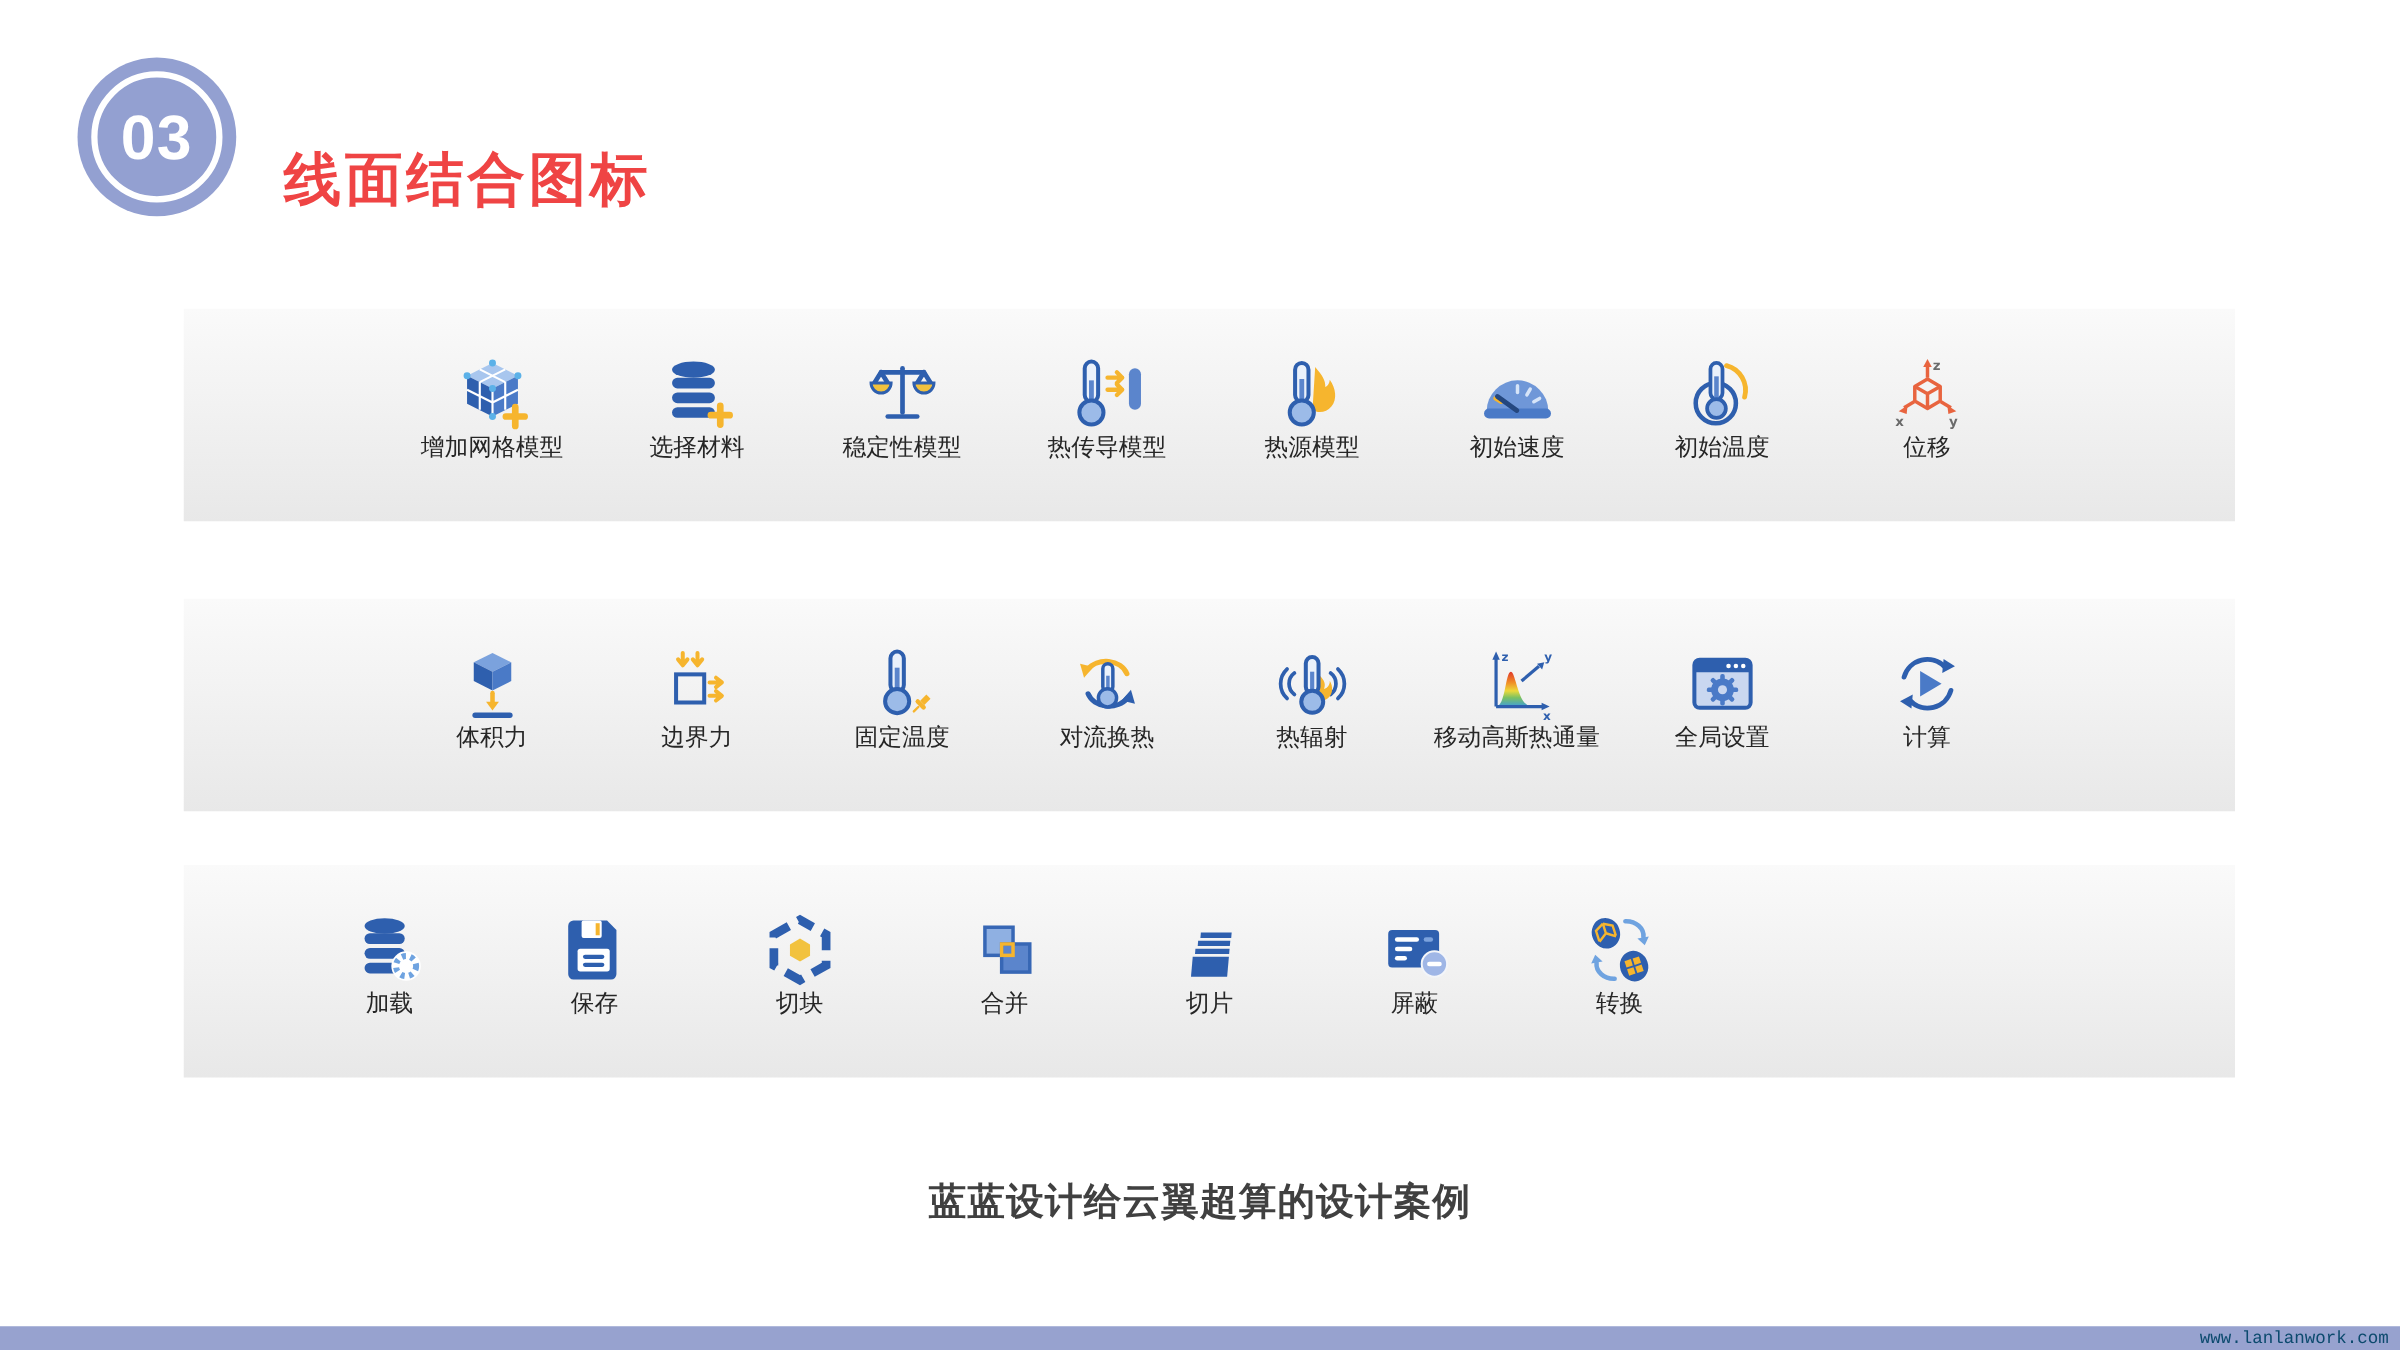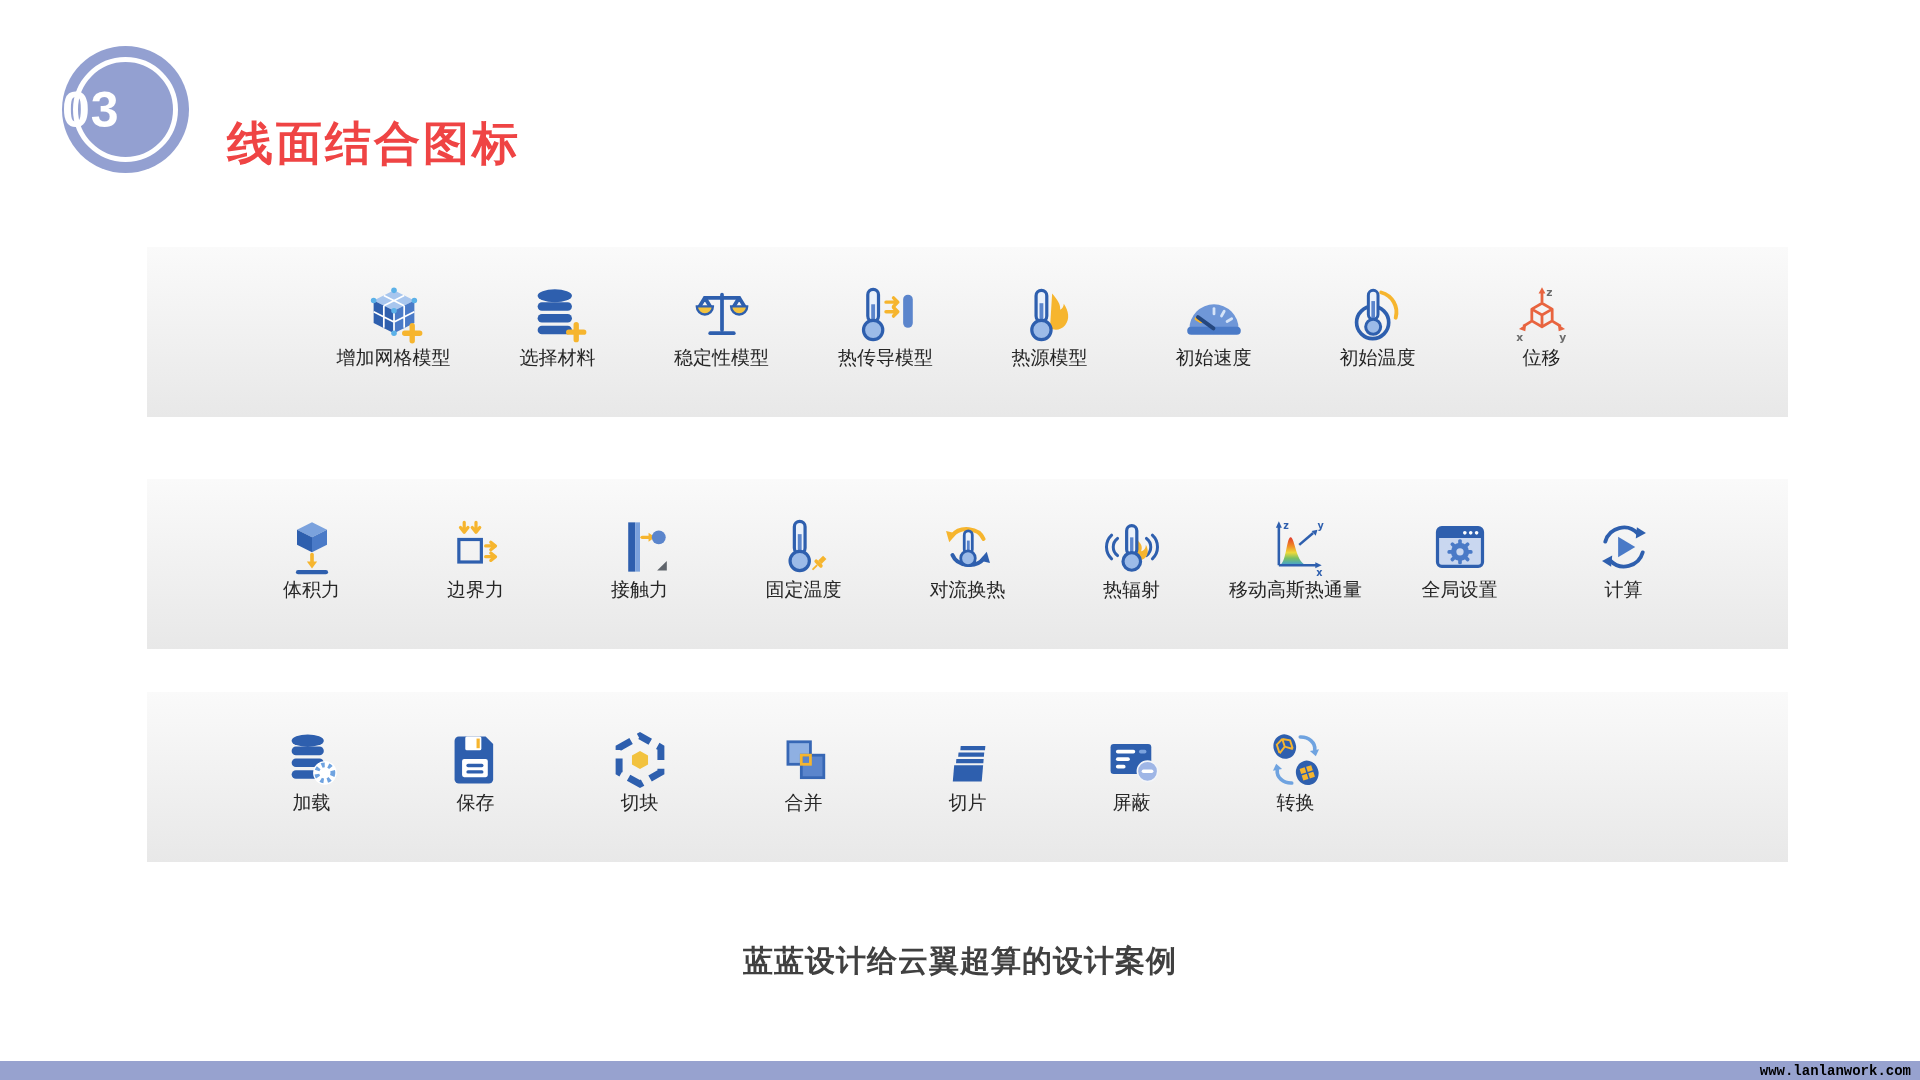--- a/index.html
+++ b/index.html
@@ -1,20 +1,20 @@
 <!DOCTYPE html>
 <html><head>
 <meta charset="utf-8">
 <style>
   html,body{margin:0;padding:0;background:#ffffff;}
   .page{position:relative;width:1920px;height:1080px;background:#ffffff;overflow:hidden;
         font-family:"Liberation Sans","DejaVu Sans",sans-serif;}
   
   .badge{position:absolute;left:62px;top:46px;width:127px;height:127px;border-radius:50%;
-         display:flex;align-items:center;justify-content:flex-start;}
+         display:flex;align-items:center;justify-content:center;}
   .badge-ring{position:absolute;inset:11px;border:5px solid #ffffff;border-radius:50%;}
   .badge-num{position:relative;font-size:50px;font-weight:bold;color:#ffffff;letter-spacing:1px;}
   .page-title{position:absolute;left:227px;top:82px;font-size:46px;font-weight:bold;
               color:#ef4444;letter-spacing:3px;white-space:nowrap;}
   
   .band{position:absolute;left:147px;width:1641px;height:170px;
         background:linear-gradient(180deg,#fafafa 0%,#e8e8e8 100%);
         display:flex;justify-content:center;}
   .band.row1{top:247px;}
   .band.row2{top:479px;}
@@ -22,21 +22,21 @@
   .cell{width:164px;display:flex;flex-direction:column;align-items:center;padding-top:38px;box-sizing:border-box;}
   .icon{width:60px;height:60px;display:block;}
   .icon svg{display:block;}
   .label{font-size:19px;color:#262626;white-space:nowrap;}
   
   .footer-caption{position:absolute;left:0;top:941px;width:100%;text-align:center;
                   font-size:30px;font-weight:bold;color:#404040;letter-spacing:1px;}
   .bottom-bar{position:absolute;left:0;bottom:0;width:100%;height:19px;background:#97a2cf;}
   .bottom-bar .url{position:absolute;right:9px;top:50%;transform:translateY(-50%);
                    font-family:"Liberation Mono","DejaVu Sans Mono",monospace;
-                   font-size:14px;font-weight:bold;color:#000000;white-space:nowrap;}
+                   font-size:14px;font-weight:normal;color:#0c4a6e;white-space:nowrap;}
 </style>
 </head>
 <body>
 
 <div class="page">
 
   <div class="badge" style="background:#93a0d1;">
     <div class="badge-ring"></div>
     <span class="badge-num">03</span>
   </div>
@@ -190,33 +190,20 @@
  <rect x="12" y="21" width="21" height="21" fill="none" stroke="#2e5fae" stroke-width="3"></rect>
  <g stroke="#f6b52e" stroke-width="3" fill="none" stroke-linecap="round" stroke-linejoin="round">
   <path d="M17,5 v9 m-3.5,-4.2 3.5,4.4 3.5,-4.4"></path>
   <path d="M28,5 v9 m-3.5,-4.2 3.5,4.4 3.5,-4.4"></path>
   <path d="M37,27 h9 m-4.2,-3.5 4.4,3.5 -4.4,3.5"></path>
   <path d="M37,37 h9 m-4.2,-3.5 4.4,3.5 -4.4,3.5"></path>
  </g>
           </svg>
         </span>
         <span class="label">边界力</span>
-      </div>
-      <div class="cell">
-        <span class="icon">
-          <svg viewBox="0 0 56 56" width="60" height="60">
- <rect x="17" y="5" width="6.5" height="46" fill="#2e5fae"></rect>
- <rect x="23.5" y="5" width="4.5" height="46" fill="#7ba2dd"></rect>
- <path d="M30,19 h7.5" stroke="#f6b52e" stroke-width="3.2" stroke-linecap="round"></path>
- <polygon points="42,19 36,14.8 36,23.2" fill="#f6b52e"></polygon>
- <circle cx="45.5" cy="19" r="6.5" fill="#5b85cc"></circle>
- <polygon points="44,50 53,50 53,41" fill="#5f646b"></polygon>
-          </svg>
-        </span>
-        <span class="label">接触力</span>
       </div>
       <div class="cell">
         <span class="icon">
           <svg viewBox="0 0 56 56" width="60" height="60">
  <rect x="19" y="4" width="10" height="30" rx="5" fill="#eaf1fb" stroke="#2e5fae" stroke-width="3"></rect>
  <rect x="22.2" y="16" width="3.6" height="19" fill="#5b85cc"></rect>
  <circle cx="24" cy="41" r="9" fill="#9cbbe8" stroke="#2e5fae" stroke-width="3"></circle>
  <g transform="rotate(45 41 44)" fill="#f6b52e">
   <rect x="38.8" y="35" width="4.4" height="6.5"></rect>
   <rect x="36.2" y="41.5" width="9.6" height="3.4" rx="1.7"></rect>

